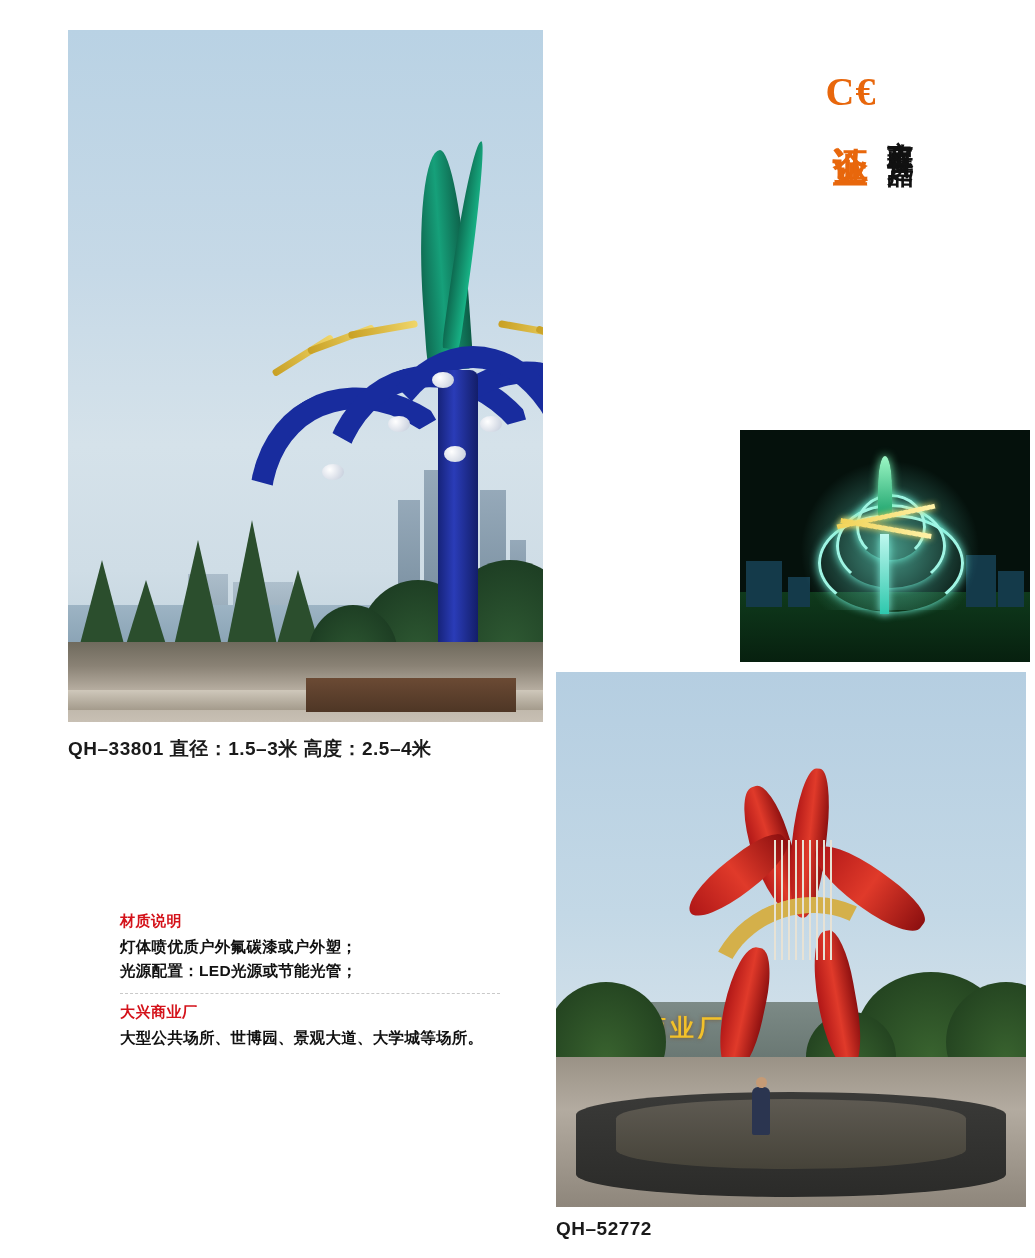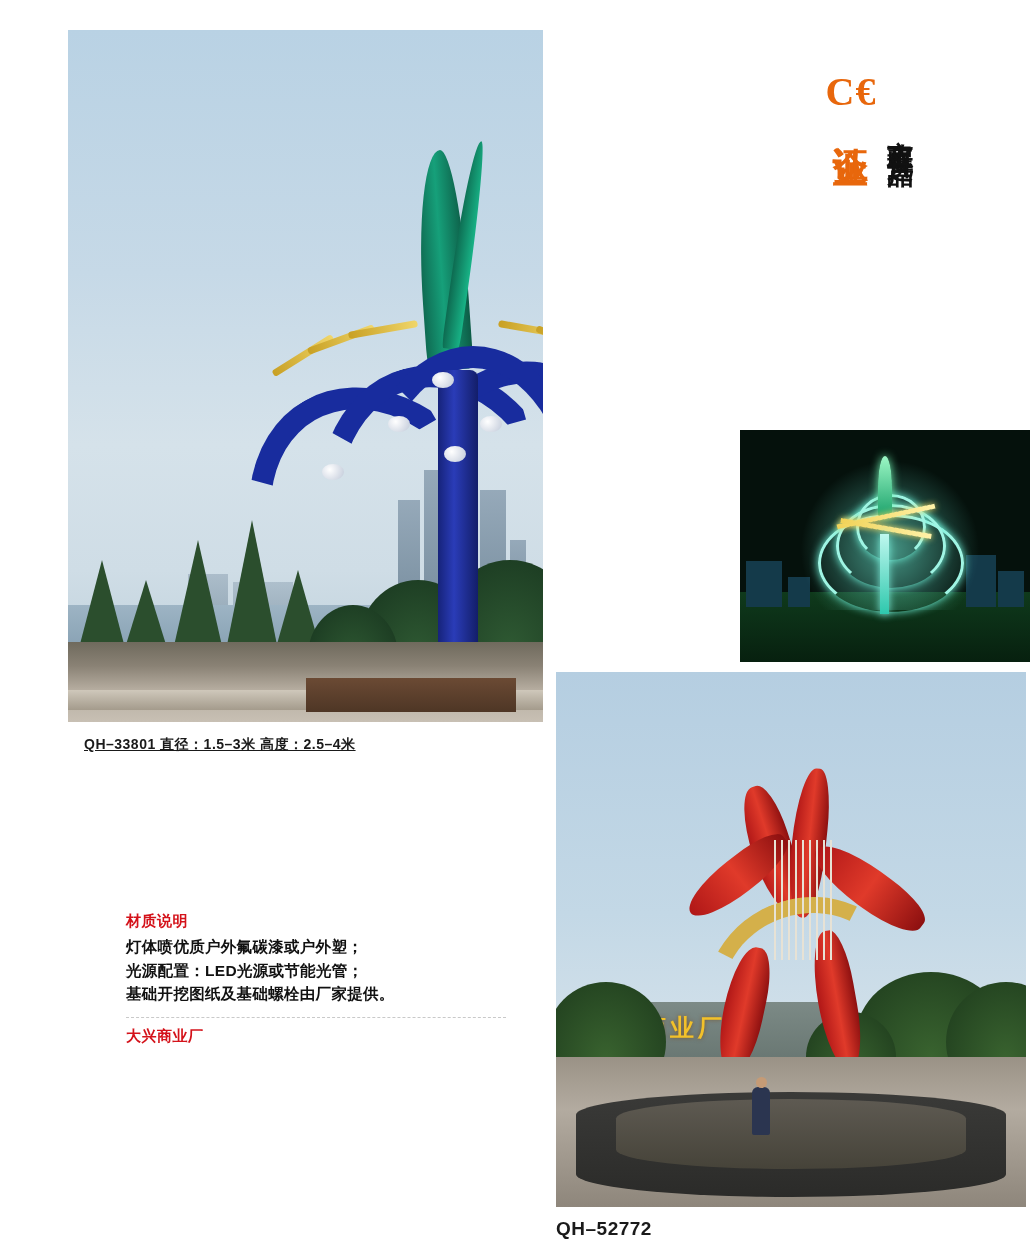--- a/index.html
+++ b/index.html
@@ -276,42 +276,41 @@
     font-weight: bold;
     line-height: 1.22;
     writing-mode: vertical-rl;
     text-orientation: upright;
     letter-spacing: 3px;
   }
 
   
   .caption-1 {
     position: absolute;
-    left: 84px;
+    left: 68px;
     top: 736px;
-    font-size: 14px;
+    font-size: 19px;
     font-weight: bold;
     color: #1a1a1a;
     letter-spacing: .5px;
-    text-decoration: underline;
   }
   .caption-2 {
     position: absolute;
     left: 556px;
     top: 1218px;
     font-size: 19px;
     font-weight: bold;
     color: #1a1a1a;
     letter-spacing: .5px;
   }
 
   
   .spec {
     position: absolute;
-    left: 126px;
+    left: 120px;
     top: 912px;
     width: 390px;
   }
   .spec-head {
     color: #d4121a;
     font-size: 15px;
     font-weight: bold;
     margin-bottom: 4px;
     letter-spacing: .5px;
   }
@@ -442,18 +441,18 @@
   <div class="person-head"></div>
 </div>
 
 <div class="caption-1">QH–33801  直径：1.5–3米  高度：2.5–4米</div>
 <div class="caption-2">QH–52772</div>
 
 <div class="spec">
   <div class="spec-head">材质说明</div>
   <div class="spec-line">灯体喷优质户外氟碳漆或户外塑；</div>
   <div class="spec-line">光源配置：LED光源或节能光管；</div>
-  <div class="spec-line">基础开挖图纸及基础螺栓由厂家提供。</div>
 
   <div class="spec-sep"></div>
 
   <div class="spec-head">大兴商业厂</div>
+  <div class="spec-line">大型公共场所、世博园、景观大道、大学城等场所。</div>
 </div>
 
 </body></html>

